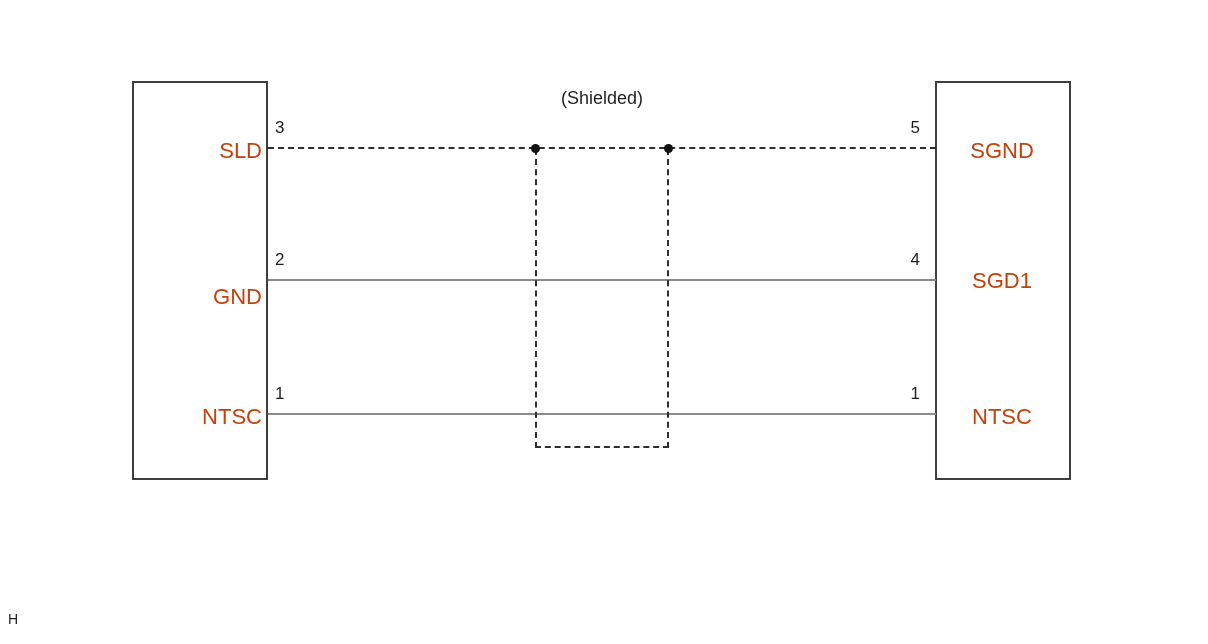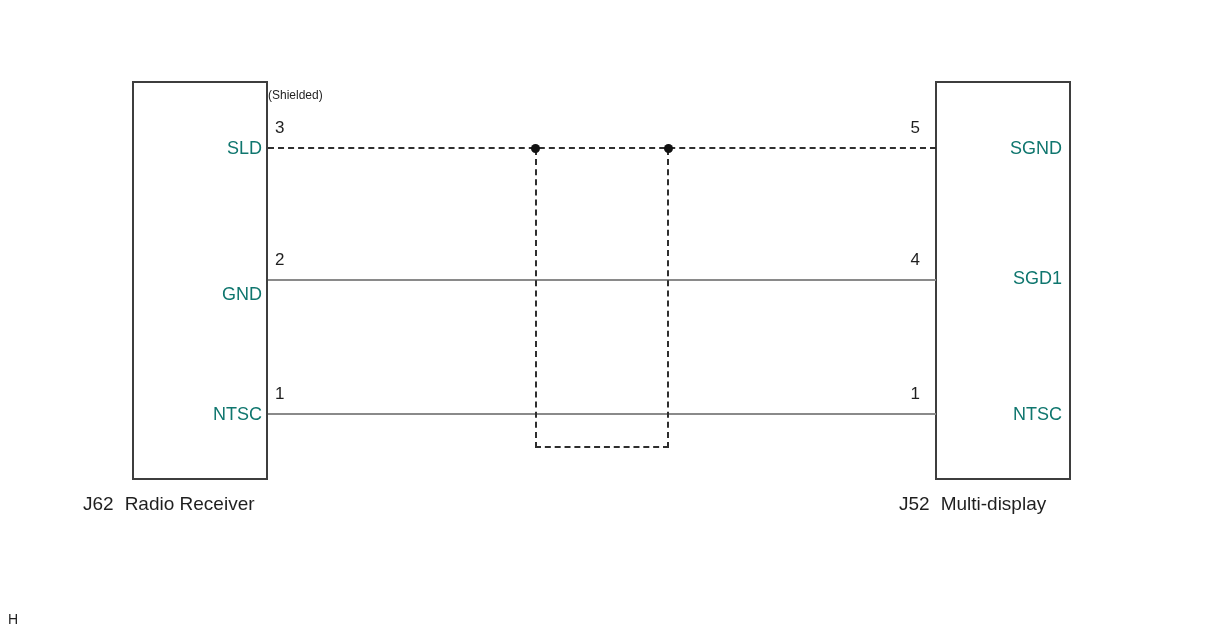--- a/index.html
+++ b/index.html
@@ -64,40 +64,41 @@
     font-size: 17px;
     line-height: 1;
     color: #1f1f1f;
   }
   .pin-number.right-side {
     width: 30px;
     text-align: right;
   }
   .pin-label {
     position: absolute;
-    font-size: 18px;
+    font-size: 22px;
     line-height: 1.15;
-    color: #0f766e;
+    color: #c2410c;
   }
   .pin-label.left-side {
     left: 150px;
     width: 112px;
     text-align: right;
   }
   .pin-label.right-side {
     left: 942px;
     width: 120px;
-    text-align: right;
+    text-align: center;
   }
   .shield-label {
     position: absolute;
     left: 268px;
     width: 668px;
     top: 88px;
-    font-size: 12px;
+    text-align: center;
+    font-size: 18px;
     color: #1f1f1f;
   }
   .caption {
     position: absolute;
     top: 493px;
     font-size: 19px;
     color: #1f1f1f;
     white-space: nowrap;
   }
   .caption .code { margin-right: 11px; }
@@ -138,22 +139,16 @@
   <div class="pin-number right-side" style="left:890px; top:385px">1</div>
 
   <div class="pin-label left-side" style="top:138px">SLD</div>
   <div class="pin-label left-side" style="top:284px">GND</div>
   <div class="pin-label left-side" style="top:404px">NTSC</div>
 
   <div class="pin-label right-side" style="top:138px">SGND</div>
   <div class="pin-label right-side" style="top:268px">SGD1</div>
   <div class="pin-label right-side" style="top:404px">NTSC</div>
 
-  <div class="caption caption-left">
-    <span class="code">J62</span><span>Radio Receiver</span>
-  </div>
-  <div class="caption caption-right">
-    <span class="code">J52</span><span>Multi-display</span>
-  </div>
 
   <div class="corner-mark">H</div>
 
 </div>
 
 </body></html>

